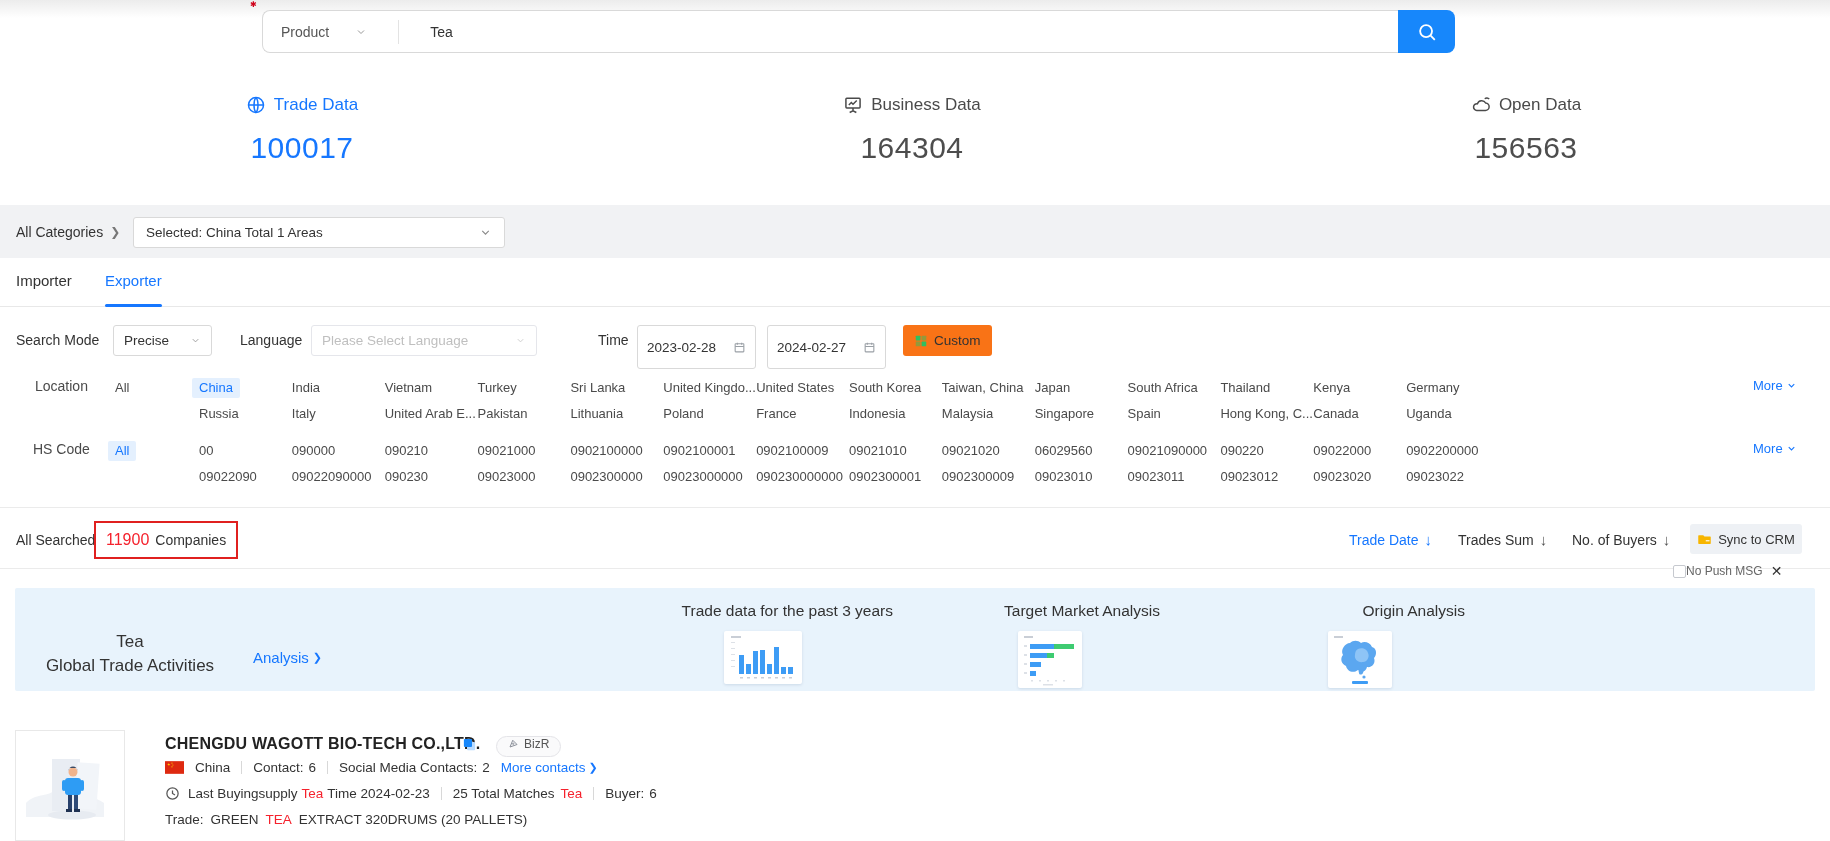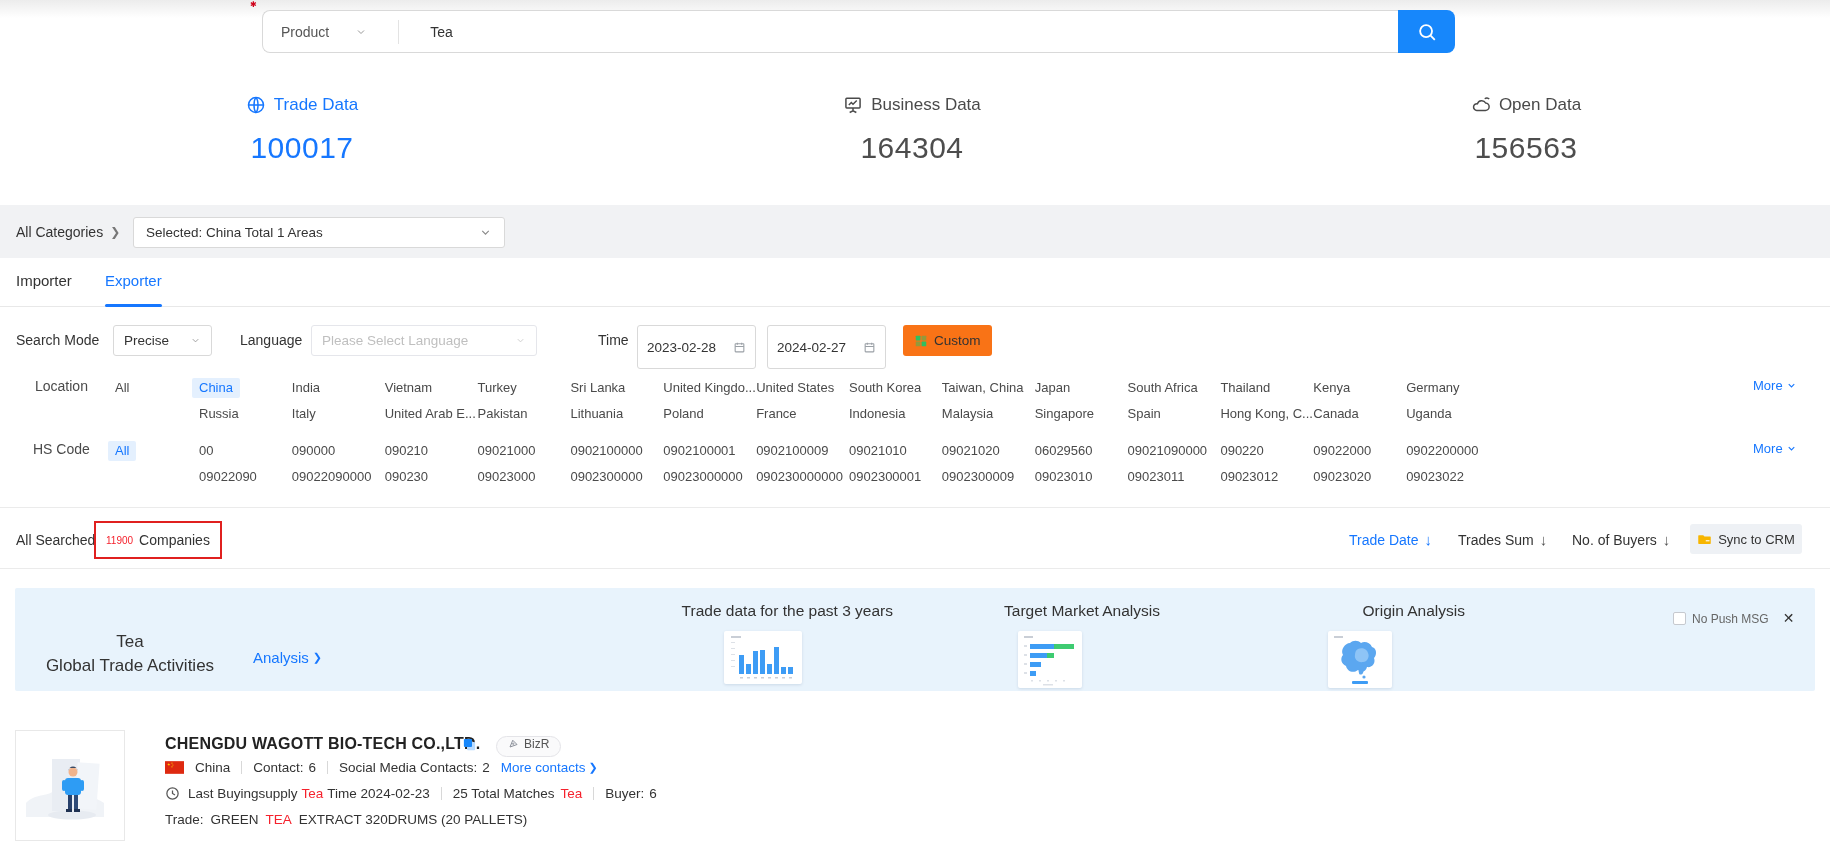--- a/index.html
+++ b/index.html
@@ -61,36 +61,36 @@
   .chip-selected { background:#e4f0fe; color:#1677ff; padding:0 7px; margin-left:-7px; border-radius:2px; }
   .all-opt { font-size:13px; color:#4a4a4a; cursor:pointer; line-height:20px; }
   .all-chip { background:#e4f0fe; color:#1677ff; padding:0 7px; border-radius:2px; }
   .more-link { color:#1677ff; font-size:13px; cursor:pointer; display:flex; align-items:center; gap:3px; }
   .hdiv { left:0; width:1830px; height:1px; background:#ebebeb; }
 
   
   .res-text { font-size:14px; color:#333; }
   .red-box { left:94px; top:521px; height:38px; border:2px solid #e0201f;
     display:inline-flex; align-items:center; gap:6px; padding:0 10px; }
-  .count-red { color:#f5222d; font-size:10px; }
+  .count-red { color:#f5222d; font-size:16px; }
   .sort-item { top:532px; font-size:14px; color:#333; display:flex; align-items:center; gap:6px; cursor:pointer; }
   .sort-item.active { color:#1677ff; }
   .sort-arrow { font-size:15px; line-height:14px; color:#555; }
   .sort-item.active .sort-arrow { color:#1677ff; }
   .sync-btn { left:1690px; top:524px; width:112px; height:30px; background:#eef1f5; border:none;
     border-radius:3px; display:flex; align-items:center; justify-content:center; gap:6px;
     font-size:13px; color:#333; cursor:pointer; }
 
   
   .banner { left:15px; top:588px; width:1800px; height:103px; background:#e8f3fc; border-radius:2px; }
   .banner-title { left:15px; top:630px; width:230px; text-align:center; font-size:17px; color:#333; line-height:24px; }
   .analysis-link { left:253px; top:649px; color:#1677ff; font-size:15px; display:flex; align-items:center; gap:4px; cursor:pointer; }
   .bcard-title { top:602px; font-size:15.5px; color:#333; text-align:right; }
   .thumb { background:#fff; border-radius:2px; box-shadow:0 1px 3px rgba(0,40,90,.12); }
-  .nopush { left:1673px; top:612px; display:flex; gap:6px; }
+  .nopush { left:1673px; top:564px; display:flex; align-items:center; gap:0; }
   .nopush .box { width:13px; height:13px; border:1px solid #c6c9cf; border-radius:2px; background:#fff; cursor:pointer; }
   .nopush .txt { font-size:12px; color:#666; }
   .nopush .x { font-size:14px; color:#333; margin-left:8px; cursor:pointer; line-height:13px; }
 
   
   .co-thumb { left:15px; top:730px; width:110px; height:111px; border:1px solid #e8e8e8; background:#fff; overflow:hidden; }
   .co-name { left:165px; top:735px; font-size:16px; font-weight:bold; color:#222; letter-spacing:.2px; cursor:pointer; }
   .copy-ic { left:462px; top:737px; cursor:pointer; }
   .badge { left:496px; top:736px; height:21px; border:1px solid #e4e4e8; background:#fafafb; border-radius:11px;
     display:inline-flex; align-items:flex-start; gap:4px; padding:0 11px; font-size:12px; color:#555; }

